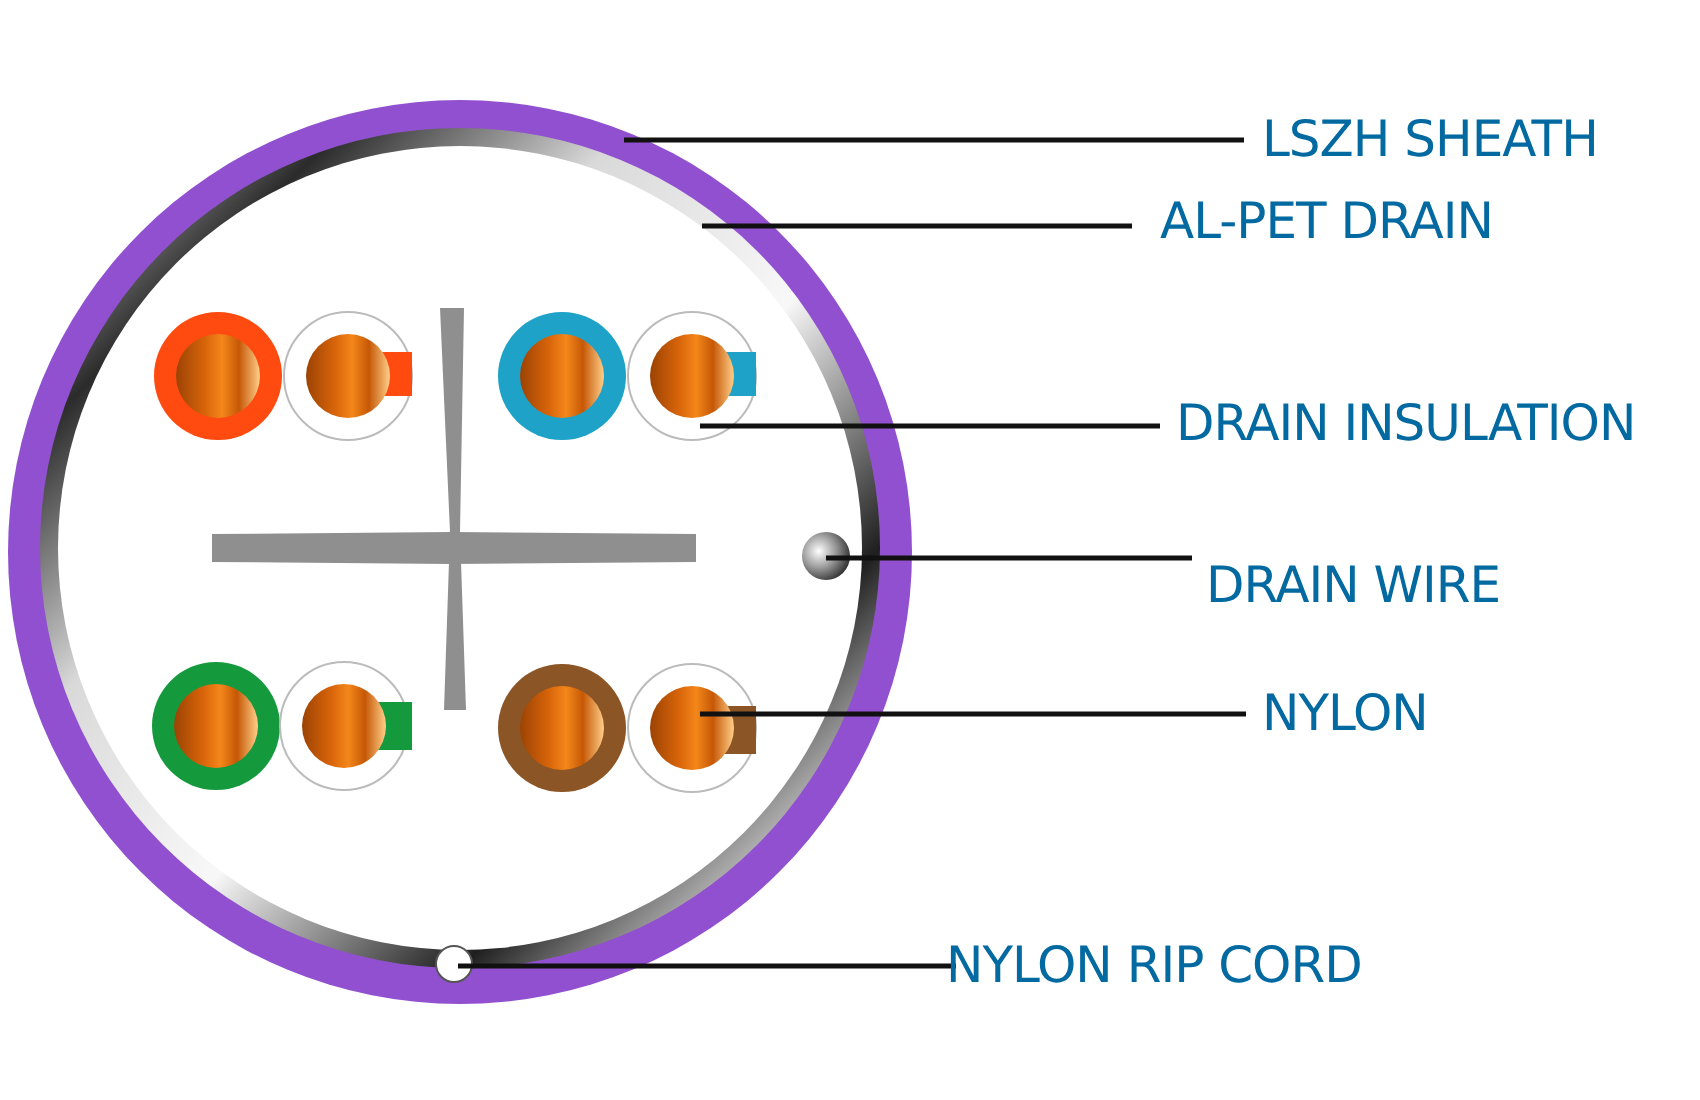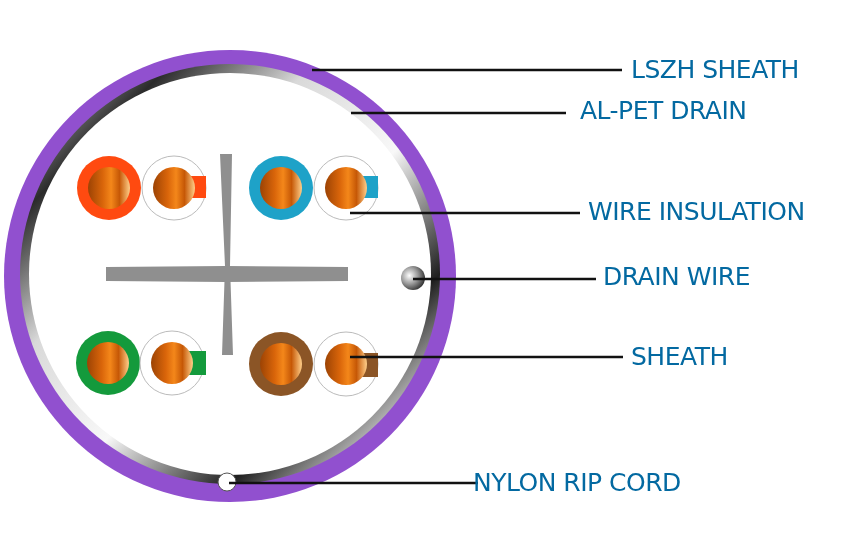--- a/index.html
+++ b/index.html
@@ -90,16 +90,16 @@
     <line x1="351" y1="113" x2="566" y2="113"></line>
     <line x1="350" y1="213" x2="580" y2="213"></line>
     <line x1="413" y1="279" x2="596" y2="279"></line>
     <line x1="350" y1="357" x2="623" y2="357"></line>
     <line x1="229" y1="483" x2="478" y2="483"></line>
   </g>
 </svg>
 
 <div class="lbl" style="left:631px;top:57px;">LSZH SHEATH</div>
 <div class="lbl" style="left:580px;top:98px;">AL-PET DRAIN</div>
-<div class="lbl" style="left:588px;top:199px;">WIRE INSULATION</div>
-<div class="lbl" style="left:603px;top:264px;">DRAIN WIRE</div>
-<div class="lbl" style="left:631px;top:344px;">SHEATH</div>
+<div class="lbl" style="left:588px;top:199px;">DRAIN INSULATION</div>
+<div class="lbl" style="left:603px;top:280px;">DRAIN WIRE</div>
+<div class="lbl" style="left:631px;top:344px;">NYLON</div>
 <div class="lbl" style="left:473px;top:470px;">NYLON RIP CORD</div>
 
 </body></html>

